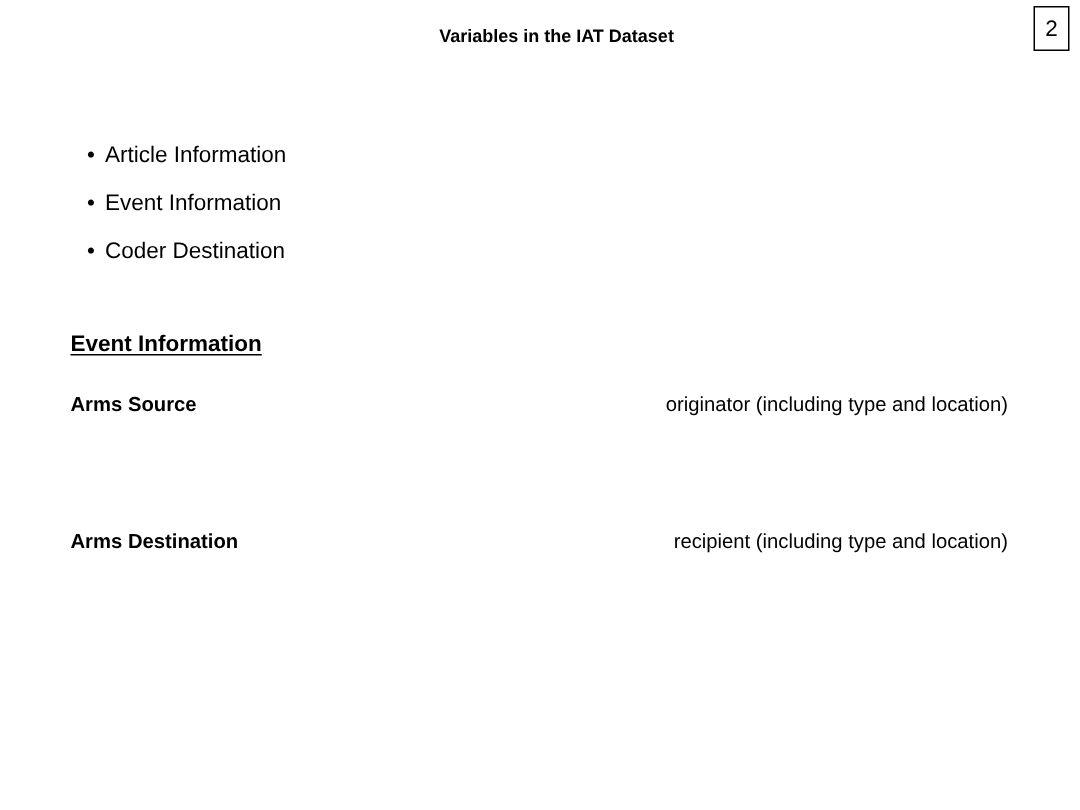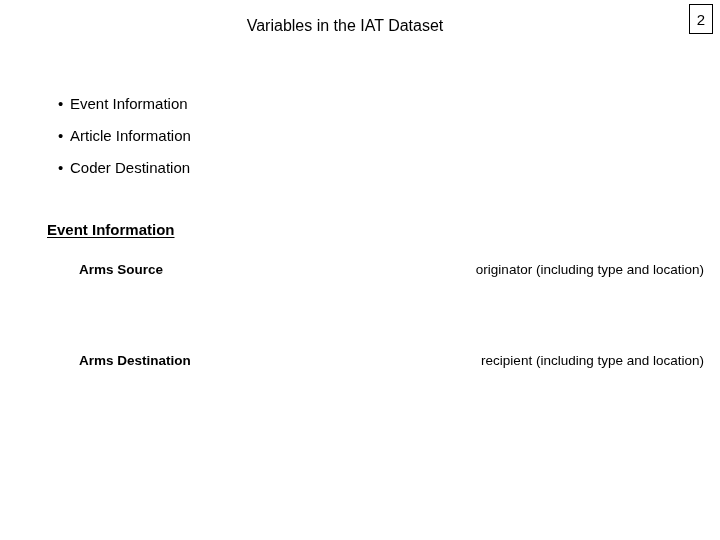--- a/index.html
+++ b/index.html
@@ -42,24 +42,25 @@
     color: #000000;
   }
 
   
   .slide-title {
     position: absolute;
     left: 0;
     top: 17px;
     width: 690px;
     text-align: center;
-    font-size: 16px;
-    font-weight: normal;
+    font-size: 12px;
+    font-weight: bold;
     letter-spacing: 0px;
     color: #000000;
+    padding-left: 26px;
   }
 
   
   .bullets {
     position: absolute;
     left: 58px;
     top: 88px;
     margin: 0;
     padding: 0;
     list-style: none;
@@ -88,21 +89,20 @@
     white-space: nowrap;
   }
 
   
   .var-table {
     position: absolute;
     left: 47px;
     top: 260px;
     width: 625px;
     border-collapse: collapse;
-    margin-left: 32px;
   }
   .var-table tr.spacer td {
     height: 18px;
     padding: 0;
     line-height: 0;
     font-size: 0;
   }
   .var-table td {
     vertical-align: top;
     padding: 0;
@@ -133,24 +133,24 @@
 <div class="slide">
 
   <div class="page-box">
     <span>2</span>
   </div>
 
   <div class="slide-title">Variables in the IAT Dataset</div>
 
   <ul class="bullets">
     <li>
-      <span class="bullet-dot">•</span><span>Event Information</span>
+      <span class="bullet-dot">•</span><span>Article Information</span>
     </li>
     <li>
-      <span class="bullet-dot">•</span><span>Article Information</span>
+      <span class="bullet-dot">•</span><span>Event Information</span>
     </li>
     <li>
       <span class="bullet-dot">•</span><span>Coder Destination</span>
     </li>
   </ul>
 
   <div class="section-heading">Event Information</div>
 
   <table class="var-table">
     <tbody>

